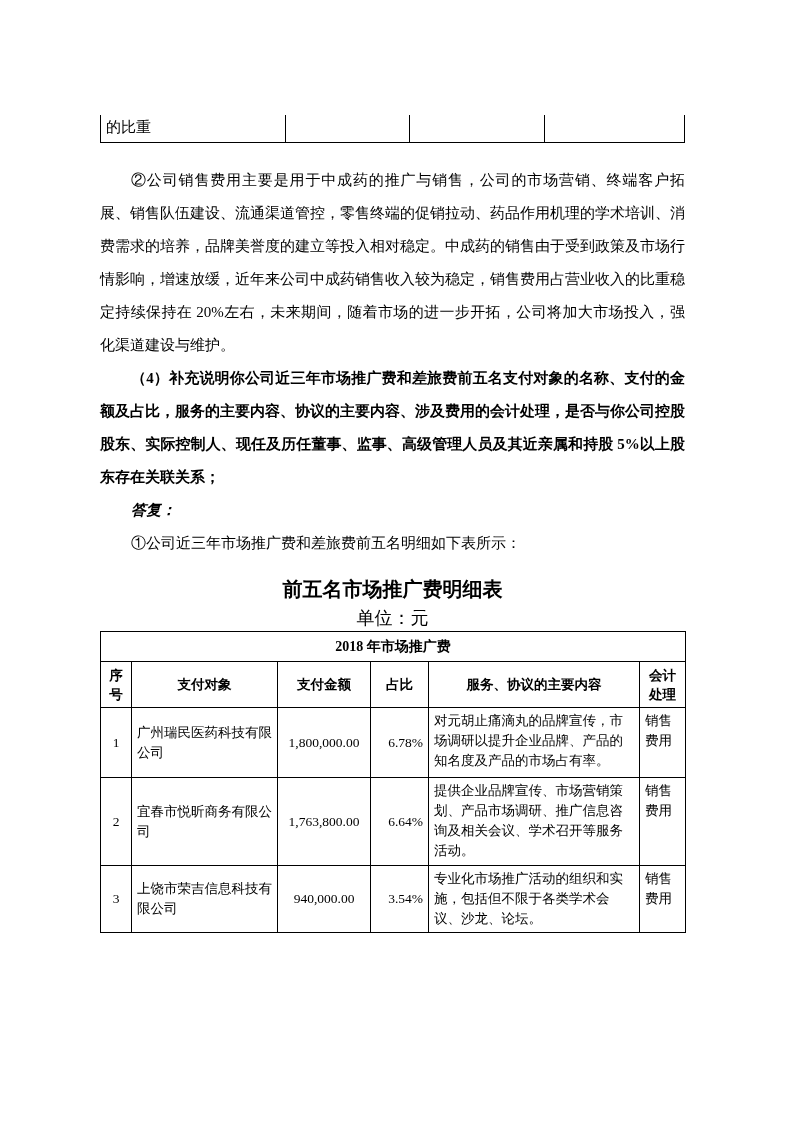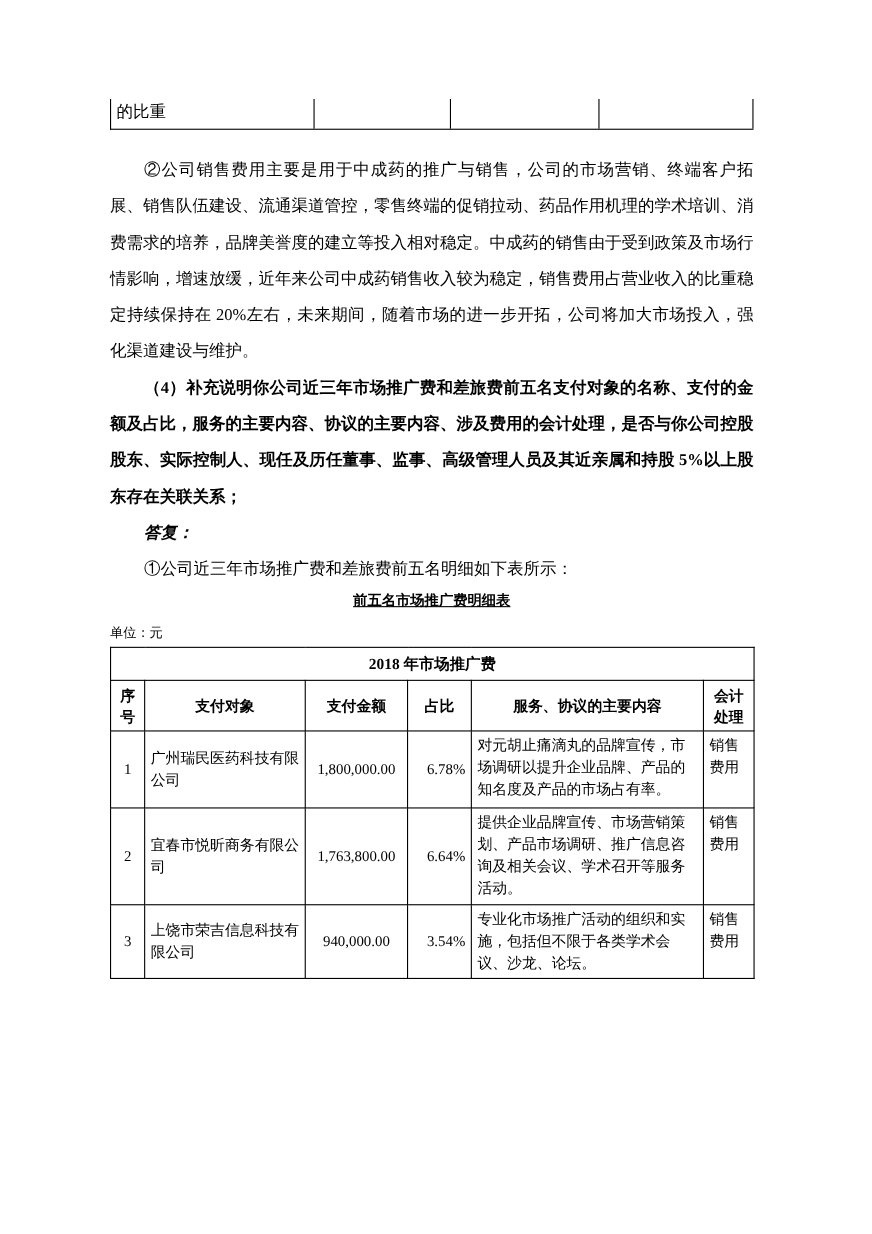--- a/index.html
+++ b/index.html
@@ -3,21 +3,21 @@
 <meta charset="utf-8">
 <style>
   * { margin:0; padding:0; box-sizing:border-box; }
   html,body { background:#ffffff; }
   body {
     width:793px; height:1122px;
     font-family:"Liberation Serif","DejaVu Serif",serif;
     color:#000;
     overflow:hidden;
   }
-  .page { padding:90px 108px 40px 100px; }
+  .page { padding:115px 108px 40px 100px; }
 
   
   .frag {
     display:flex;
     border-left:1px solid #000;
     border-bottom:1px solid #000;
     font-size:15px;
   }
   .frag-cell {
     border-right:1px solid #000;
@@ -31,30 +31,30 @@
     font-size:15px;
     line-height:33px;
     text-align:justify;
   }
   .indent { text-indent:31px; }
   .first-para { margin-top:21px; }
   .bold { font-weight:bold; }
   .reply { font-weight:bold; font-style:italic; }
 
   .table-title {
+    margin-top:18px;
     text-align:center;
-    font-size:13px;
+    font-size:20px;
     font-weight:bold;
     line-height:22px;
-    text-decoration:underline;
   }
   .unit {
     margin:9px 0 4px 0;
-    text-align:left;
-    font-size:12px;
+    text-align:center;
+    font-size:18px;
     line-height:18px;
   }
 
   table.main-table {
     width:100%;
     border-collapse:collapse;
     table-layout:fixed;
     font-size:13.5px;
   }
   table.main-table td {

